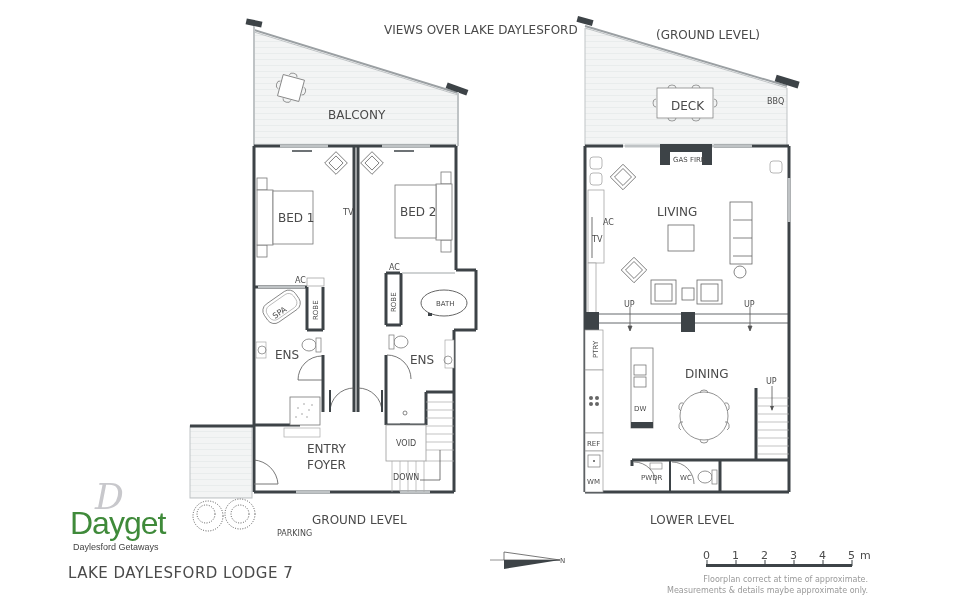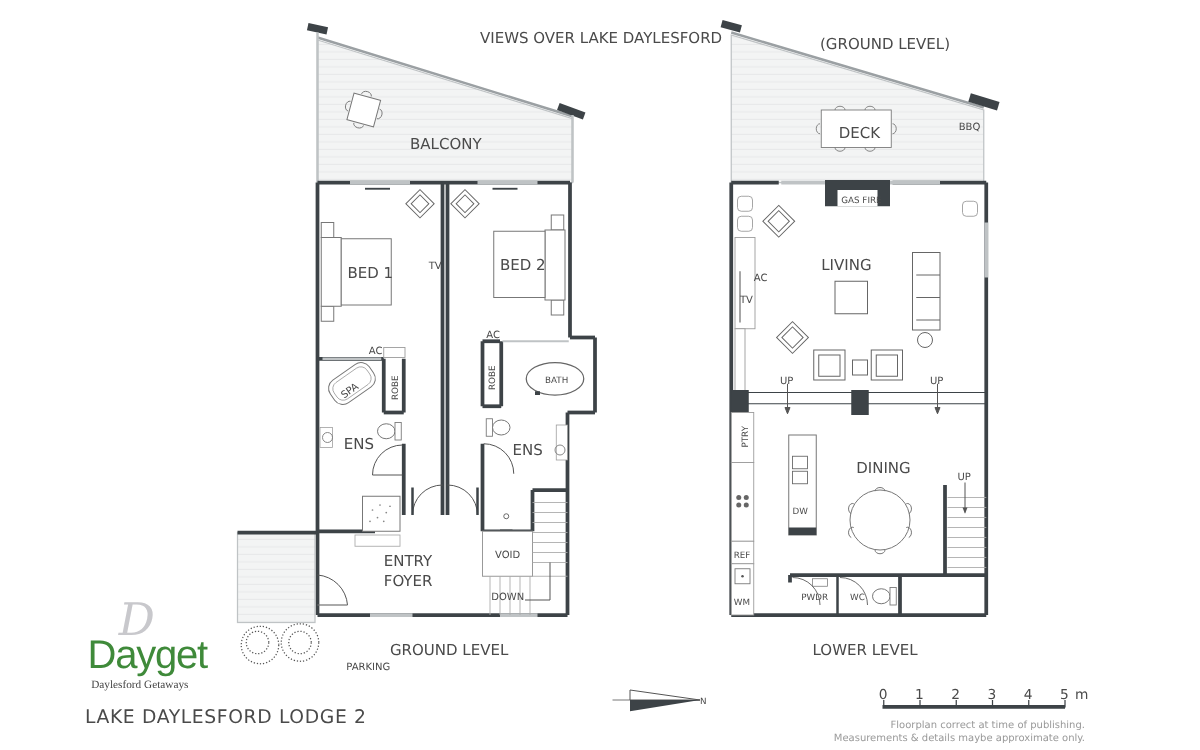--- a/index.html
+++ b/index.html
@@ -4,21 +4,21 @@
 <style>
   html,body{margin:0;padding:0;background:#fff;}
   body{width:960px;height:600px;position:relative;overflow:hidden;font-family:"Liberation Sans","DejaVu Sans",sans-serif;}
   svg{position:absolute;left:0;top:0;}
   .lbl{fill:#4a4a4a;font-family:"DejaVu Sans","Liberation Sans",sans-serif;}
   .big{font-size:12px;}
   .sm{font-size:8px;}
   .xs{font-size:7px;}
   .logo-d{position:absolute;left:95px;top:476px;font-family:"DejaVu Serif",serif;font-style:italic;font-size:36px;color:#c8c8cc;}
   .logo{position:absolute;left:70px;top:505px;font-family:Liberation Sans, sans-serif;font-size:32px;color:#3f8a3a;letter-spacing:-1px;}
-  .logo-sub{position:absolute;left:73px;top:542px;font-family:Liberation Serif, serif;font-size:9px;color:#444;}
+  .logo-sub{position:absolute;left:73px;top:542px;font-family:Liberation Sans, sans-serif;font-size:9px;color:#444;}
   .title{position:absolute;left:68px;top:564px;font-family:"DejaVu Sans",sans-serif;font-size:15px;color:#4a4a4a;letter-spacing:0.5px;}
   .disclaimer{position:absolute;right:92px;top:574px;text-align:right;font-size:8px;color:#999;line-height:11px;font-family:"DejaVu Sans",sans-serif;}
 </style>
 </head>
 <body>
 
 <svg width="960" height="600" viewBox="0 0 960 600">
   <defs>
     <pattern id="boards" width="6" height="6" patternUnits="userSpaceOnUse">
       <rect width="6" height="6" fill="#f3f4f4"></rect>
@@ -388,17 +388,17 @@
       <text x="819" y="559">4</text>
       <text x="848" y="559">5</text>
       <text x="860" y="559">m</text>
     </g>
   </g>
 </svg>
 
 <div class="logo-d">D</div>
 <div class="logo">Dayget</div>
 <div class="logo-sub">Daylesford Getaways</div>
-<div class="title">LAKE DAYLESFORD LODGE 2</div>
+<div class="title">LAKE DAYLESFORD LODGE 7</div>
 <div class="disclaimer">
-  <div>Floorplan correct at time of publishing.</div>
+  <div>Floorplan correct at time of approximate.</div>
   <div>Measurements &amp; details maybe approximate only.</div>
 </div>
 
 </body></html>

